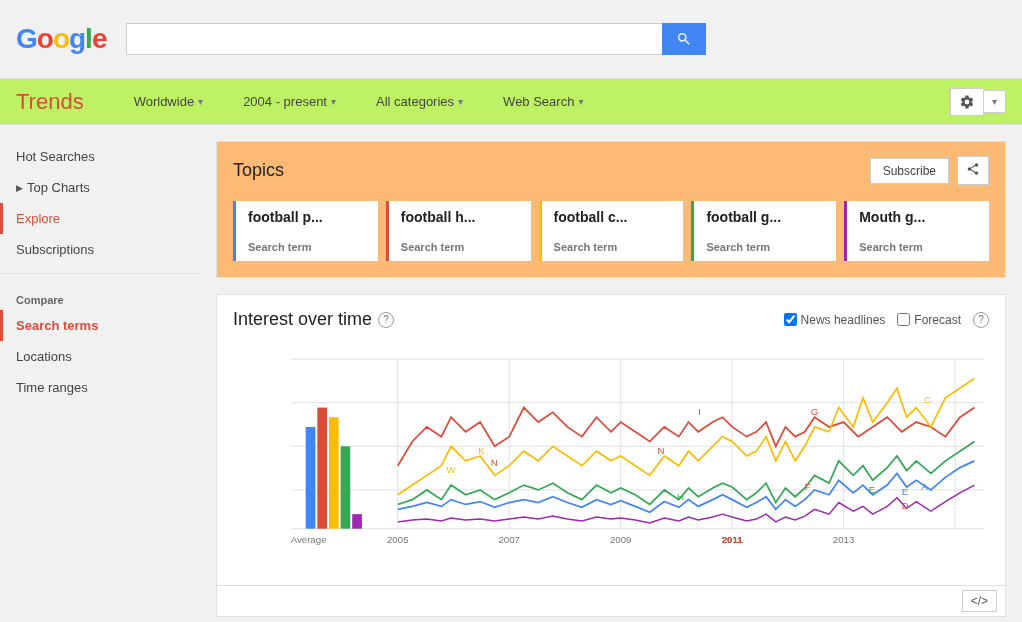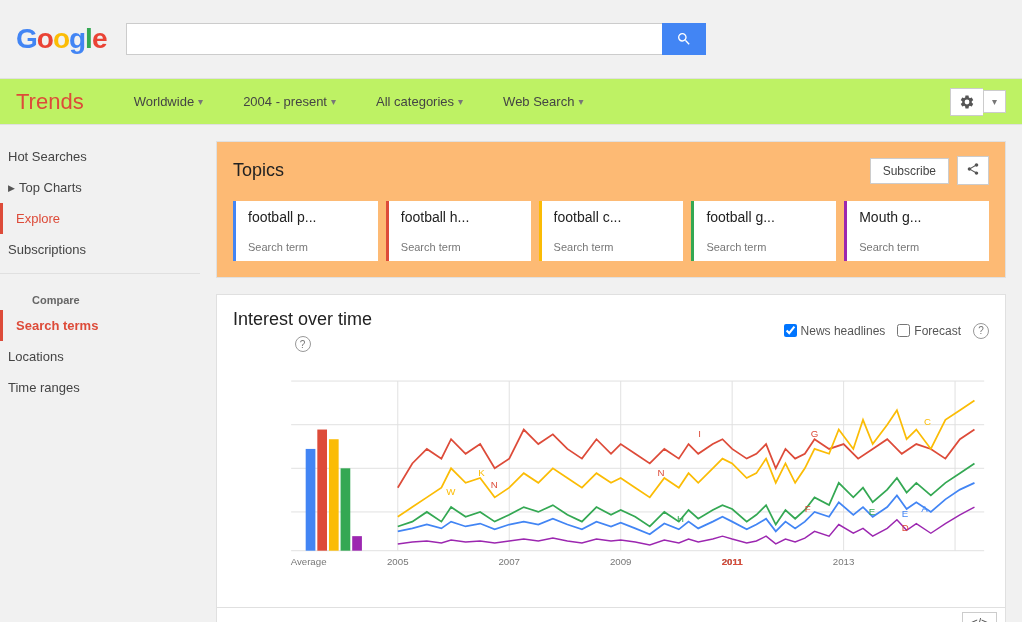--- a/index.html
+++ b/index.html
@@ -107,33 +107,32 @@
       min-height: calc(622px - 92px);
     }
 
     
     .sidebar {
       width: 200px;
       padding: 16px 0;
       flex-shrink: 0;
     }
     .sidebar-item {
-      padding: 8px 8px;
+      padding: 8px 16px;
       cursor: pointer;
       color: #444;
       font-size: 13px;
     }
     .sidebar-item.active { color: #dd4b39; border-left: 3px solid #dd4b39; padding-left: 13px; }
     .sidebar-section-header {
       padding: 12px 16px 4px;
       color: #666;
       font-size: 11px;
       font-weight: bold;
       text-transform: none;
-      margin-left: 16px;
     }
     .sidebar-item.with-arrow { display: flex; align-items: center; gap: 4px; }
     .sidebar-item.with-arrow::before { content: '▶'; font-size: 9px; color: #555; }
     .sidebar-divider { height: 1px; background: #e0e0e0; margin: 8px 0; }
 
     
     .content {
       flex: 1;
       padding: 16px;
     }
@@ -182,20 +181,21 @@
       display: flex;
       padding: 8px 16px 16px;
       gap: 0;
     }
     .topic-item {
       flex: 1;
       border-left: 3px solid;
       padding: 8px 12px;
       margin-right: 8px;
       background: white;
+      font-weight: bold;
     }
     .topic-item:nth-child(1) { border-color: #4285f4; }
     .topic-item:nth-child(2) { border-color: #dd4b39; }
     .topic-item:nth-child(3) { border-color: #fbbc05; }
     .topic-item:nth-child(4) { border-color: #34a853; }
     .topic-item:nth-child(5) { border-color: #9c27b0; }
     .topic-name {
       font-size: 14px;
       color: #222;
       white-space: nowrap;
@@ -216,21 +216,20 @@
     .interest-header {
       padding: 14px 16px 8px;
       display: flex;
       align-items: center;
       justify-content: space-between;
     }
     .interest-title-group {
       display: flex;
       align-items: center;
       gap: 6px;
-      flex-direction: column;
     }
     .interest-title {
       font-size: 18px;
       font-weight: normal;
       color: #222;
     }
     .help-icon {
       width: 16px;
       height: 16px;
       border: 1px solid #999;

